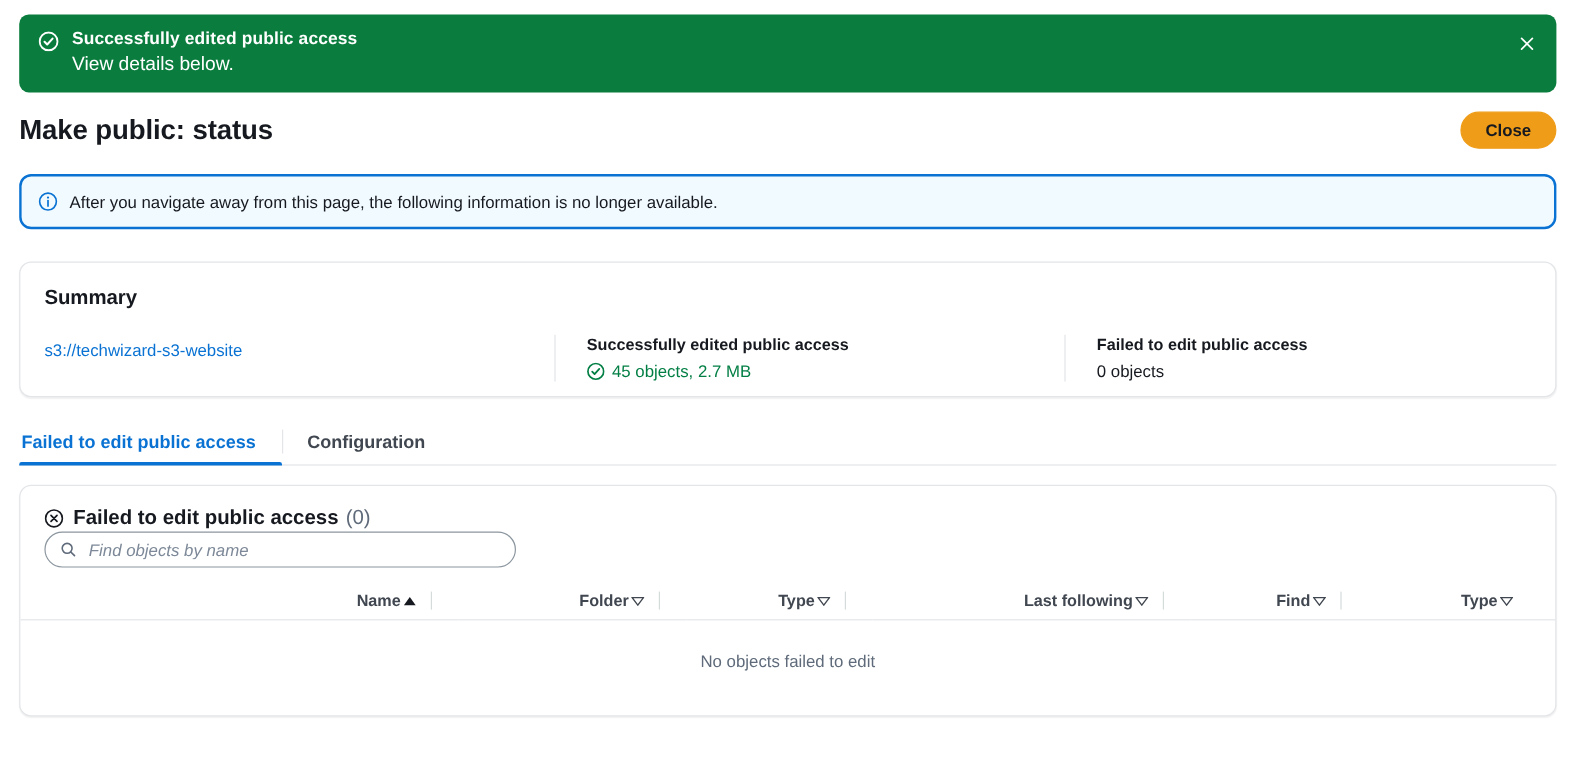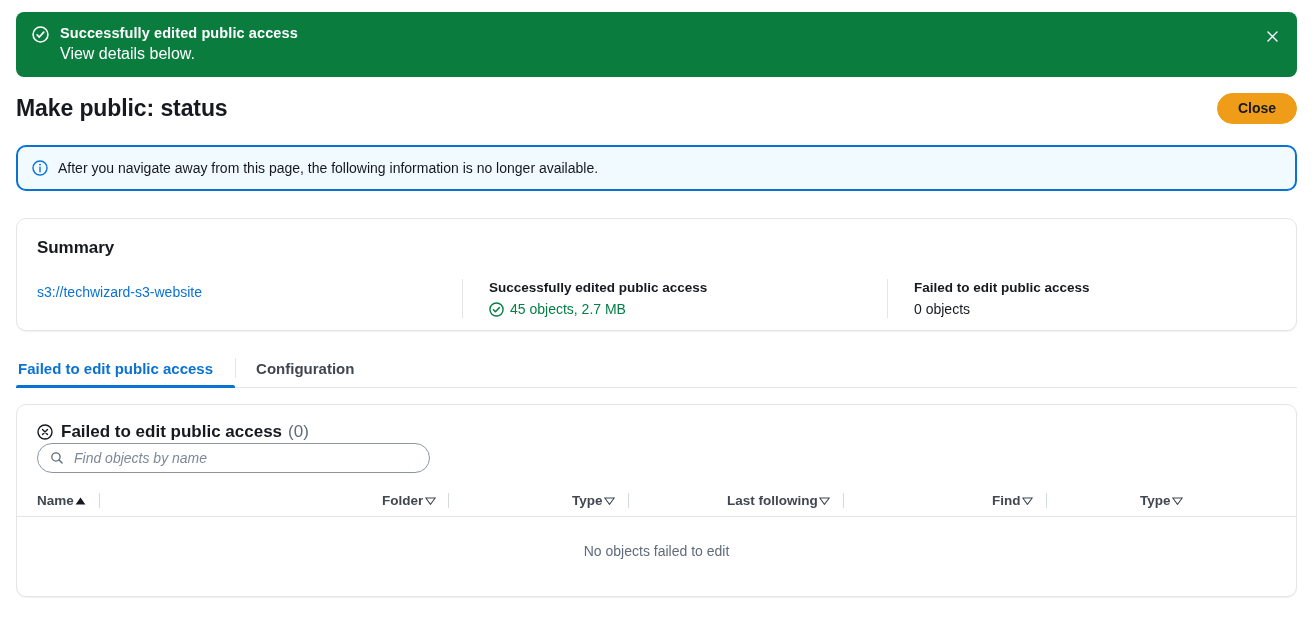--- a/index.html
+++ b/index.html
@@ -143,21 +143,21 @@
   }
   .search-box input::placeholder { color: #7d8998; font-style: italic; }
 
   table.objs { width: 100%; border-collapse: collapse; margin-top: 13px; }
   table.objs th {
     text-align: left; font-size: 13.5px; font-weight: bold; color: #414750;
     padding: 7px 0 8px 0; border-bottom: 1px solid #e3e5e8;
     white-space: nowrap;
   }
   table.objs th .th-in {
-    display: flex; align-items: center; justify-content: flex-start;
+    display: flex; align-items: center; justify-content: flex-end;
     padding: 0 22px 0 0;
   }
   table.objs th:first-child .th-in { padding-left: 20px; }
   table.objs th .th-div {
     display: inline-block; width: 1px; height: 15px; background: #d5dbdb;
     margin-left: 11px;
   }
   table.objs th.no-div .th-div { background: transparent; }
   .sort { width: 14px; display: flex; justify-content: center; }
   .empty-row td {

